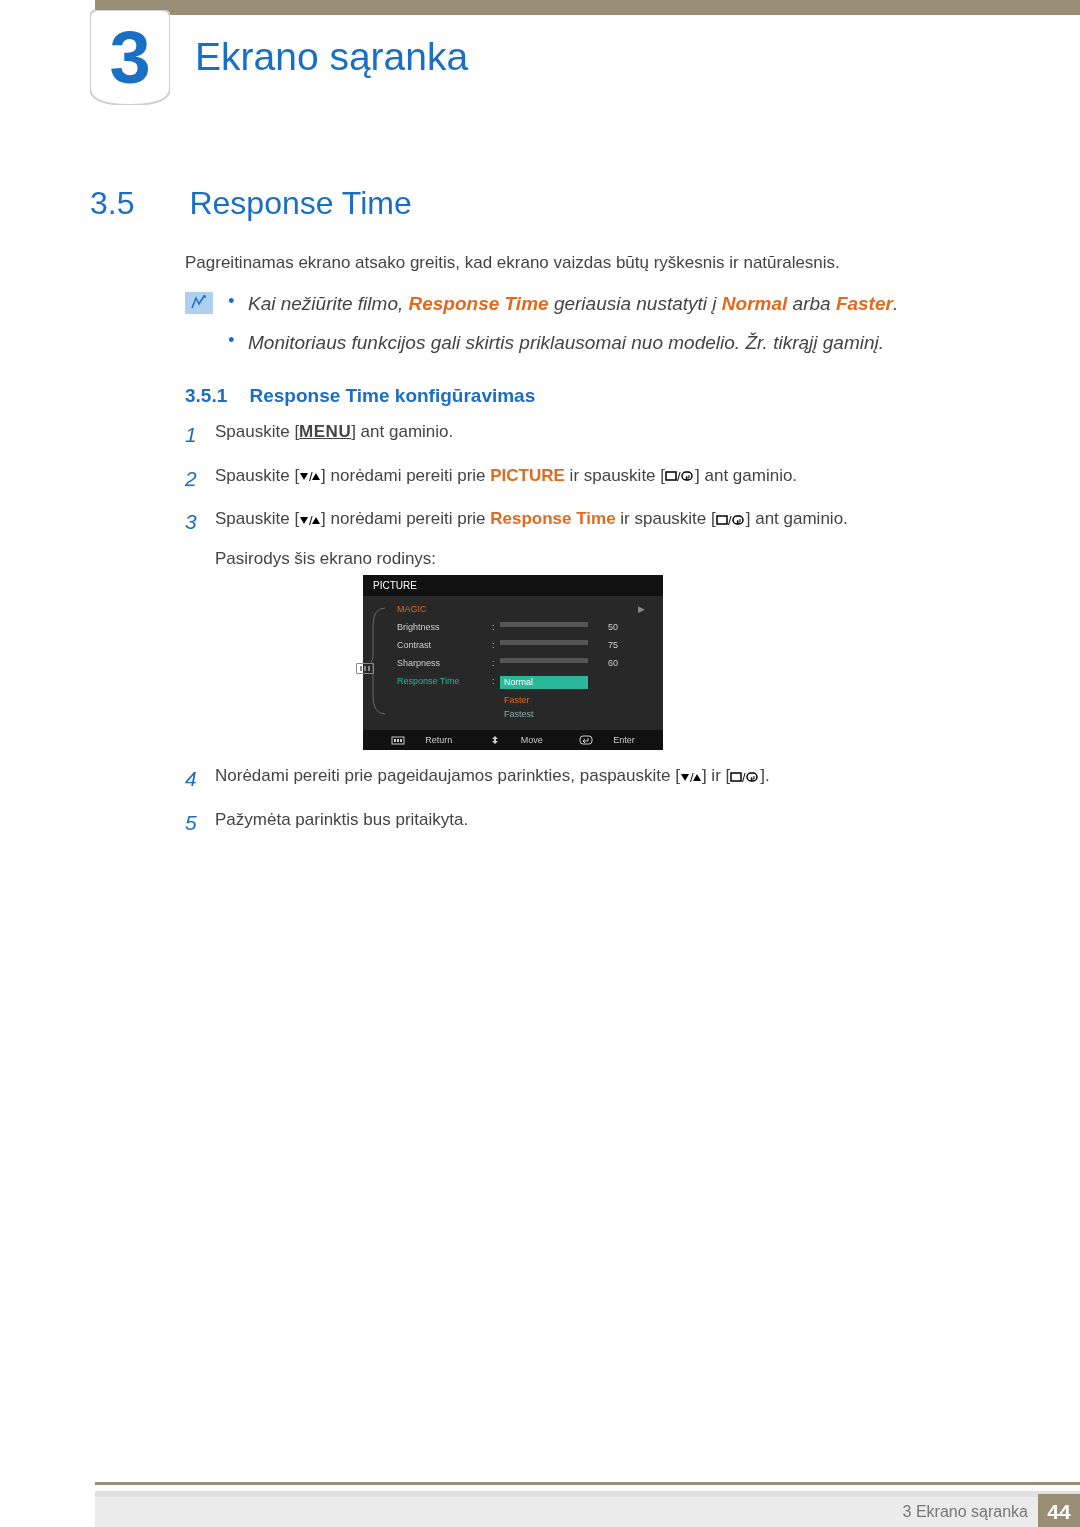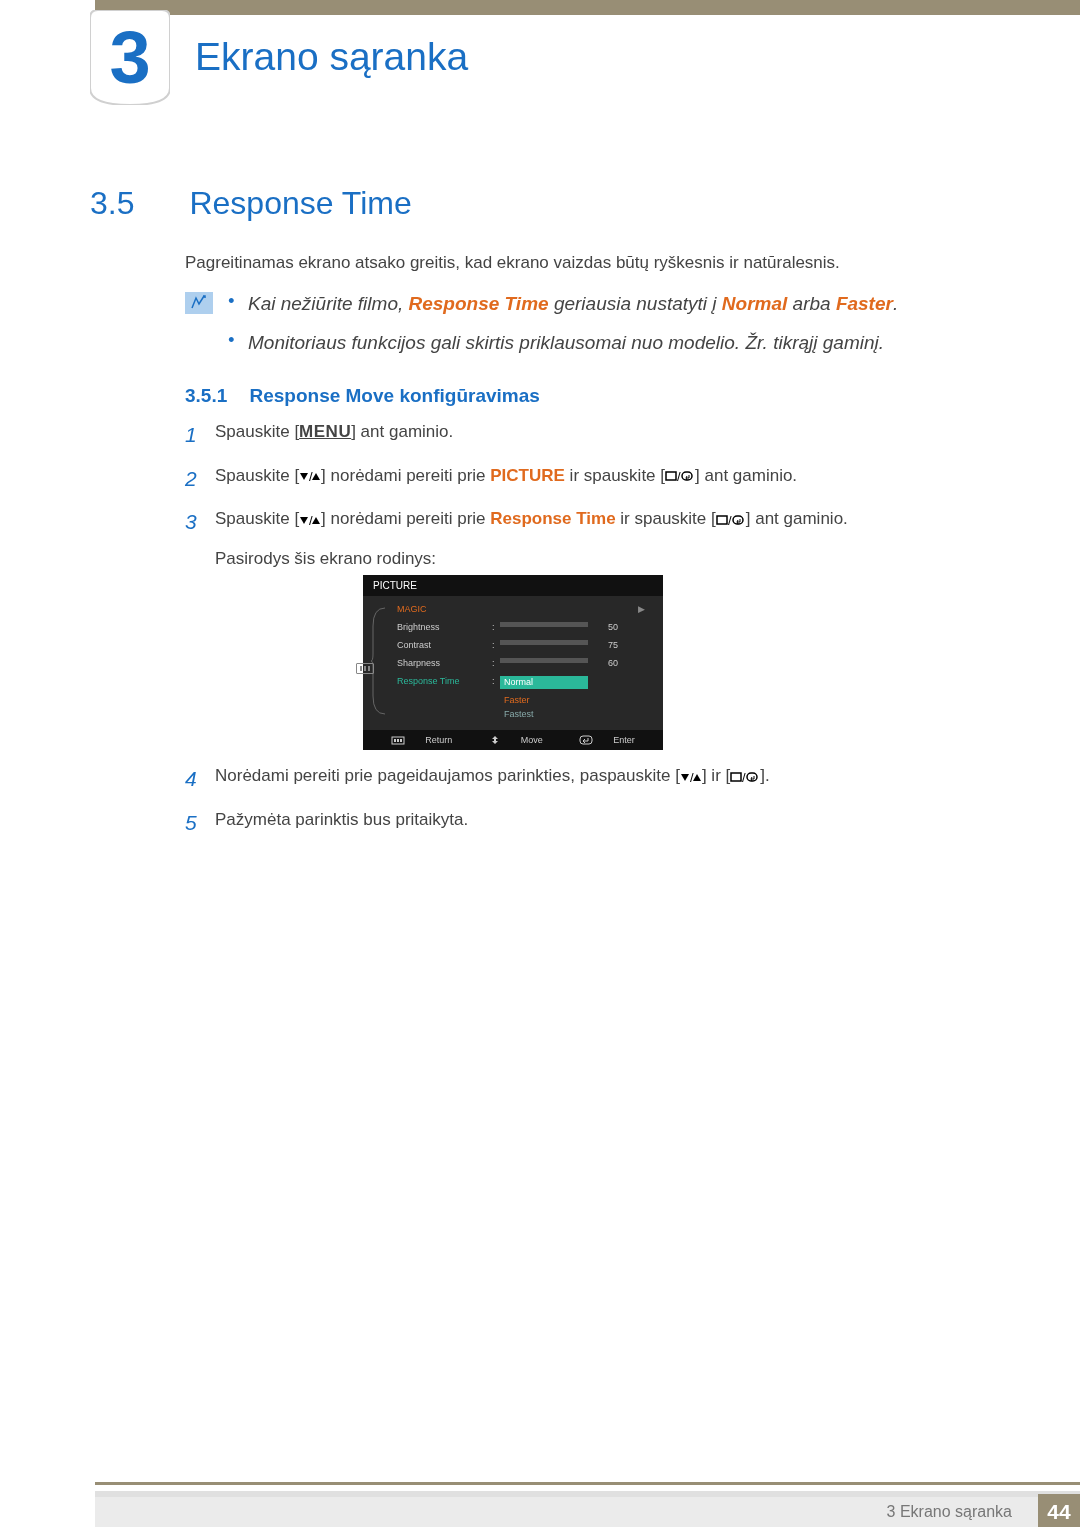--- a/index.html
+++ b/index.html
@@ -59,21 +59,21 @@
 .osd-footer { position: absolute; bottom: 0; left: 0; right: 0; height: 20px; background: #111; display: flex; align-items: center; justify-content: space-around; font-size: 9px; color: #ccc; padding: 0 10px; }
 .osd-footer span { display: flex; align-items: center; gap: 20px; }
 
 .steps-lower { position: absolute; left: 185px; top: 762px; right: 60px; }
 
 .hi { color: #e06a1e; font-weight: bold; }
 .hi-b { color: #e06a1e; font-weight: bold; }
 
 .footer { position: absolute; bottom: 0; left: 95px; right: 0; height: 36px; background: #ebebeb; border-top: 6px solid #e0e0e0; display: flex; align-items: center; justify-content: flex-end; }
 .footer-bar { position: absolute; bottom: 42px; left: 95px; right: 0; height: 3px; background: #988e75; }
-.footer-text { font-size: 16px; color: #777; margin-right: 26px; }
+.footer-text { font-size: 16px; color: #777; margin-right: 10px; }
 .page-num { background: #988e75; color: #fff; width: 42px; height: 36px; display: flex; align-items: center; justify-content: center; font-size: 21px; font-weight: bold; }
 </style>
 </head>
 <body>
 
 <div class="top-bar"></div>
 
 <div class="chapter-badge">
   <svg viewBox="0 0 80 95">
       <path d="M 8 0 L 72 0 Q 80 0 80 8 L 80 78 Q 80 95 40 95 Q 0 95 0 78 L 0 8 Q 0 0 8 0 Z" fill="#fff" stroke="#d0d0d0" stroke-width="2"></path>
@@ -98,21 +98,21 @@
 
 <ul class="bullets">
   <li>
     <span>Kai nežiūrite filmo, </span><span class="hi-b">Response Time</span><span> geriausia nustatyti į </span><span class="hi">Normal</span><span> arba </span><span class="hi">Faster</span><span>.</span>
   </li>
   <li>Monitoriaus funkcijos gali skirtis priklausomai nuo modelio. Žr. tikrąjį gaminį.</li>
 </ul>
 
 <div class="subsection-row">
   <span class="subsection-num">3.5.1</span>
-  <span class="subsection-title">Response Move konfigūravimas</span>
+  <span class="subsection-title">Response Time konfigūravimas</span>
 </div>
 
 <div class="steps">
   <div class="step">
     <span class="step-num">1</span>
     <span class="step-text">
       <span>Spauskite [</span><span style="font-weight:bold;letter-spacing:0.5px;text-decoration:underline;">MENU</span><span>] ant gaminio.</span>
     </span>
   </div>
   <div class="step">

